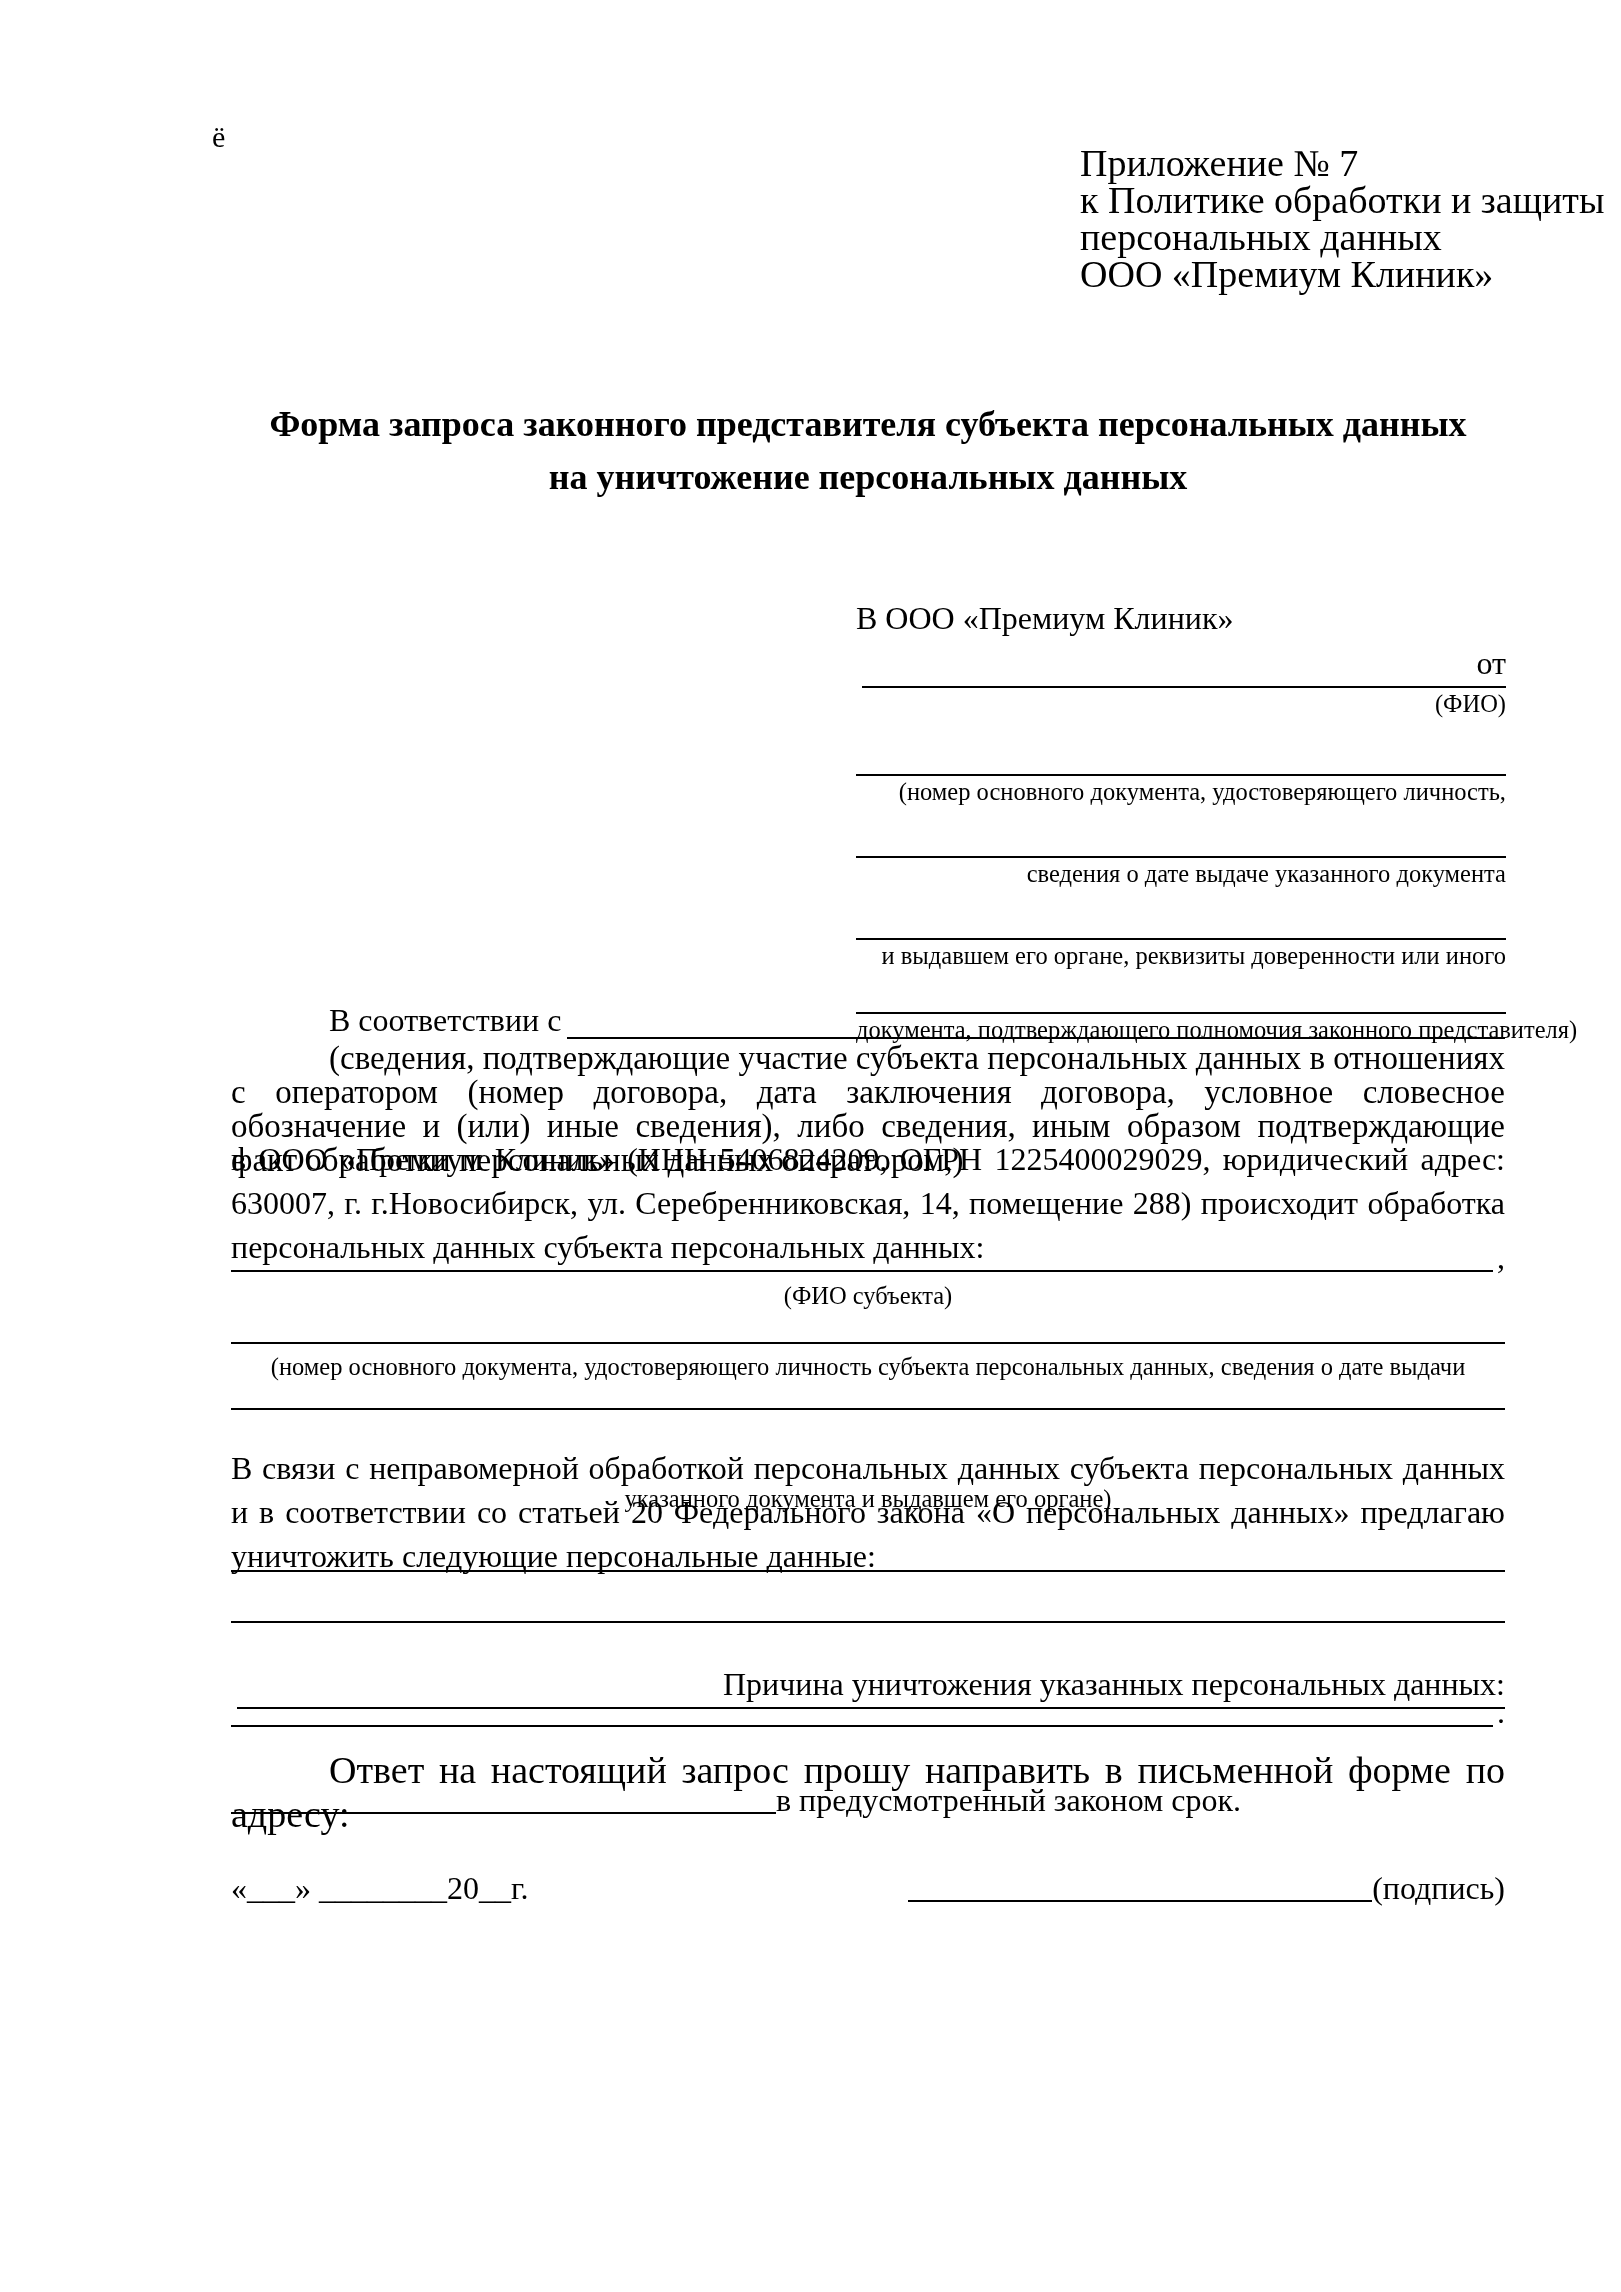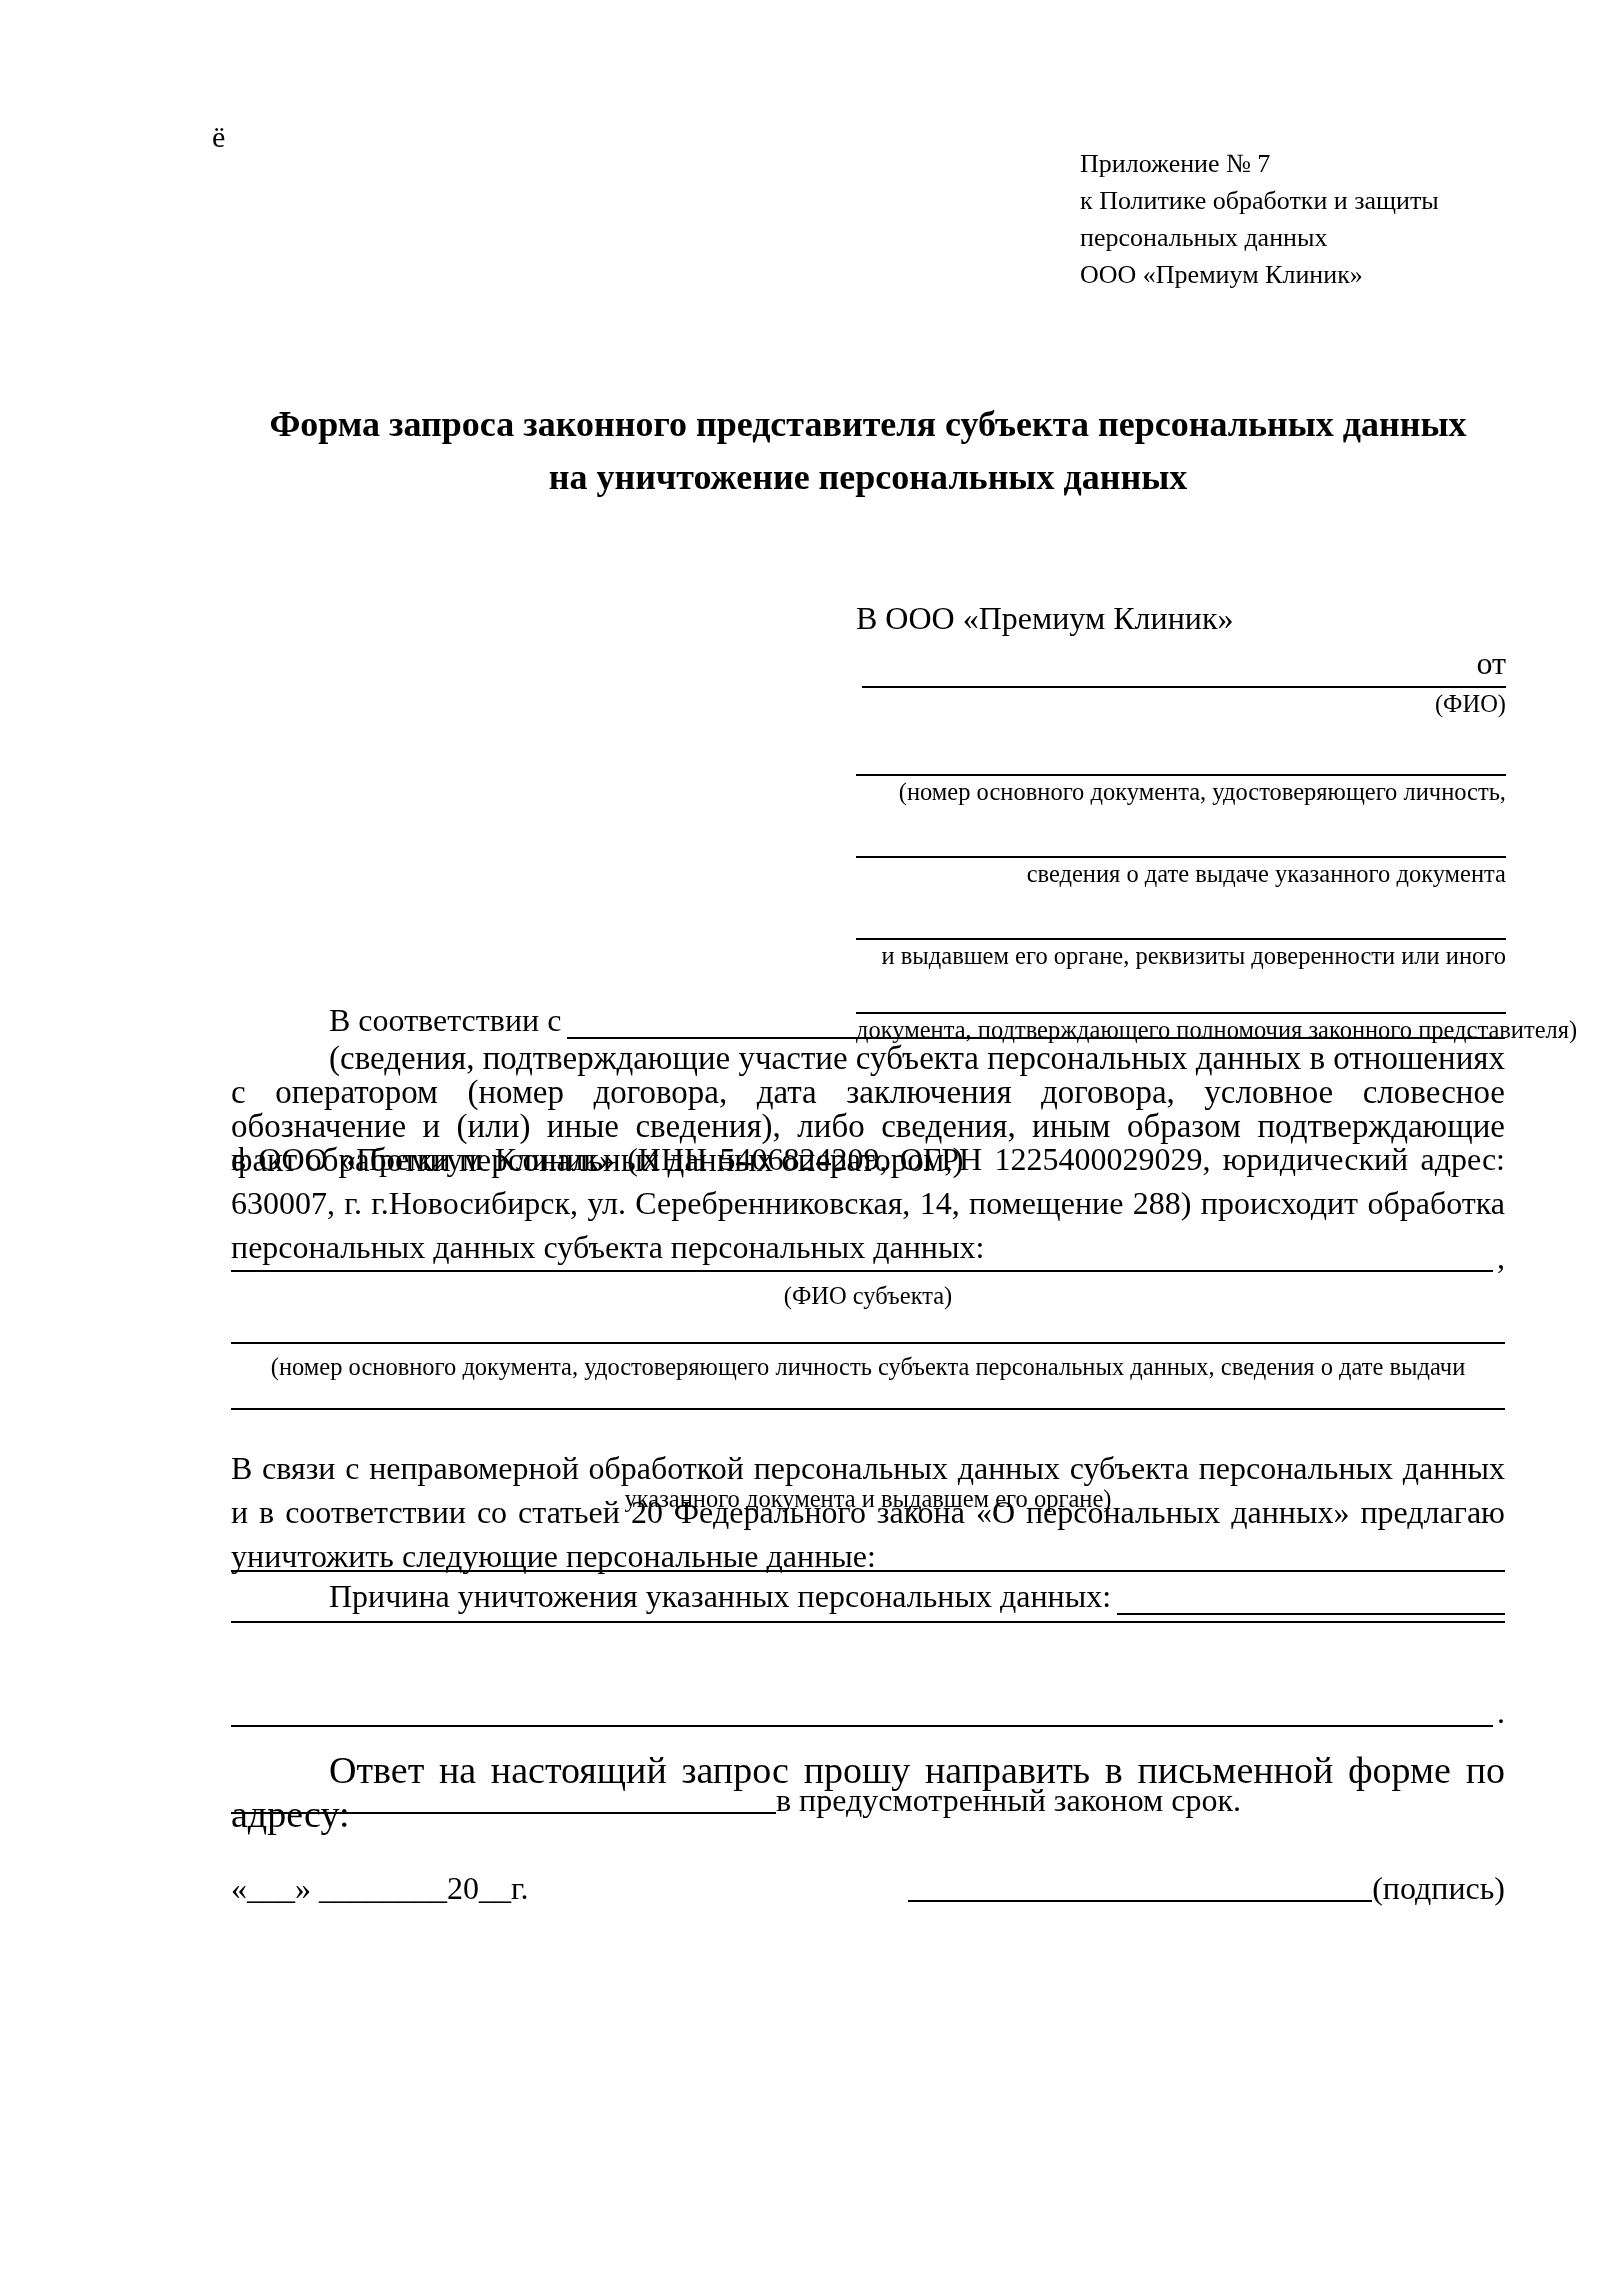--- a/index.html
+++ b/index.html
@@ -7,21 +7,21 @@
     position:relative;
     width:1621px;height:2293px;
     background:#ffffff;color:#000;
     font-family:"Liberation Serif", serif;
     overflow:hidden;
   }
   .abs{position:absolute;}
   
   .stray{left:212px;top:120px;font-size:30px;}
   
-  .appendix{left:1080px;top:145px;font-size:26px;line-height:37px;white-space:nowrap;}
+  .appendix{left:1080px;top:145px;font-size:38px;line-height:37px;white-space:nowrap;}
   
   .title{left:231px;top:398px;width:1274px;text-align:center;font-weight:bold;
          font-size:36px;line-height:53px;}
   
   .recipient{left:856px;top:600px;width:650px;font-size:32px;}
   .r-to{height:45px;}
   .write-line{display:flex;align-items:stretch;height:43px;flex-direction:column;}
   .write-line .lead{flex:0 0 auto;align-self:flex-end;}
   .fill{flex:1 1 auto;border-bottom:2.9px solid #000;margin-left:5.9px;}
   .r-cap{font-size:24.5px;line-height:31px;text-align:right;white-space:nowrap;}
@@ -101,21 +101,21 @@
   <div class="abs bw center-cap" style="top:1351px;">(номер основного документа, удостоверяющего личность субъекта персональных данных, сведения о дате выдачи</div>
 
   <div class="abs bw hr" style="top:1408px;"></div>
   <div class="abs bw center-cap" style="top:1483px;">указанного документа и выдавшем его органе)</div>
 
   <div class="abs bw para" style="top:1446px;">В связи с неправомерной обработкой персональных данных субъекта персональных данных и в соответствии со статьей 20 Федерального закона «О персональных данных» предлагаю уничтожить следующие персональные данные:</div>
 
   <div class="abs bw hr" style="top:1570px;"></div>
   <div class="abs bw hr" style="top:1621px;"></div>
 
-  <div class="abs bw body-line" style="top:1572px;">
+  <div class="abs bw body-line" style="top:1666px;flex-direction:column;">
     <span class="lead indent" style="align-self:flex-end;">Причина уничтожения указанных персональных данных:</span>
     <span class="fill"></span>
   </div>
 
   <div class="abs bw endrow" style="top:1696px;">
     <span class="fill"></span>
     <span class="tail">.</span>
   </div>
 
   <div class="abs bw justify-one" style="top:1748px;">Ответ на настоящий запрос прошу направить в письменной форме по адресу:</div>

